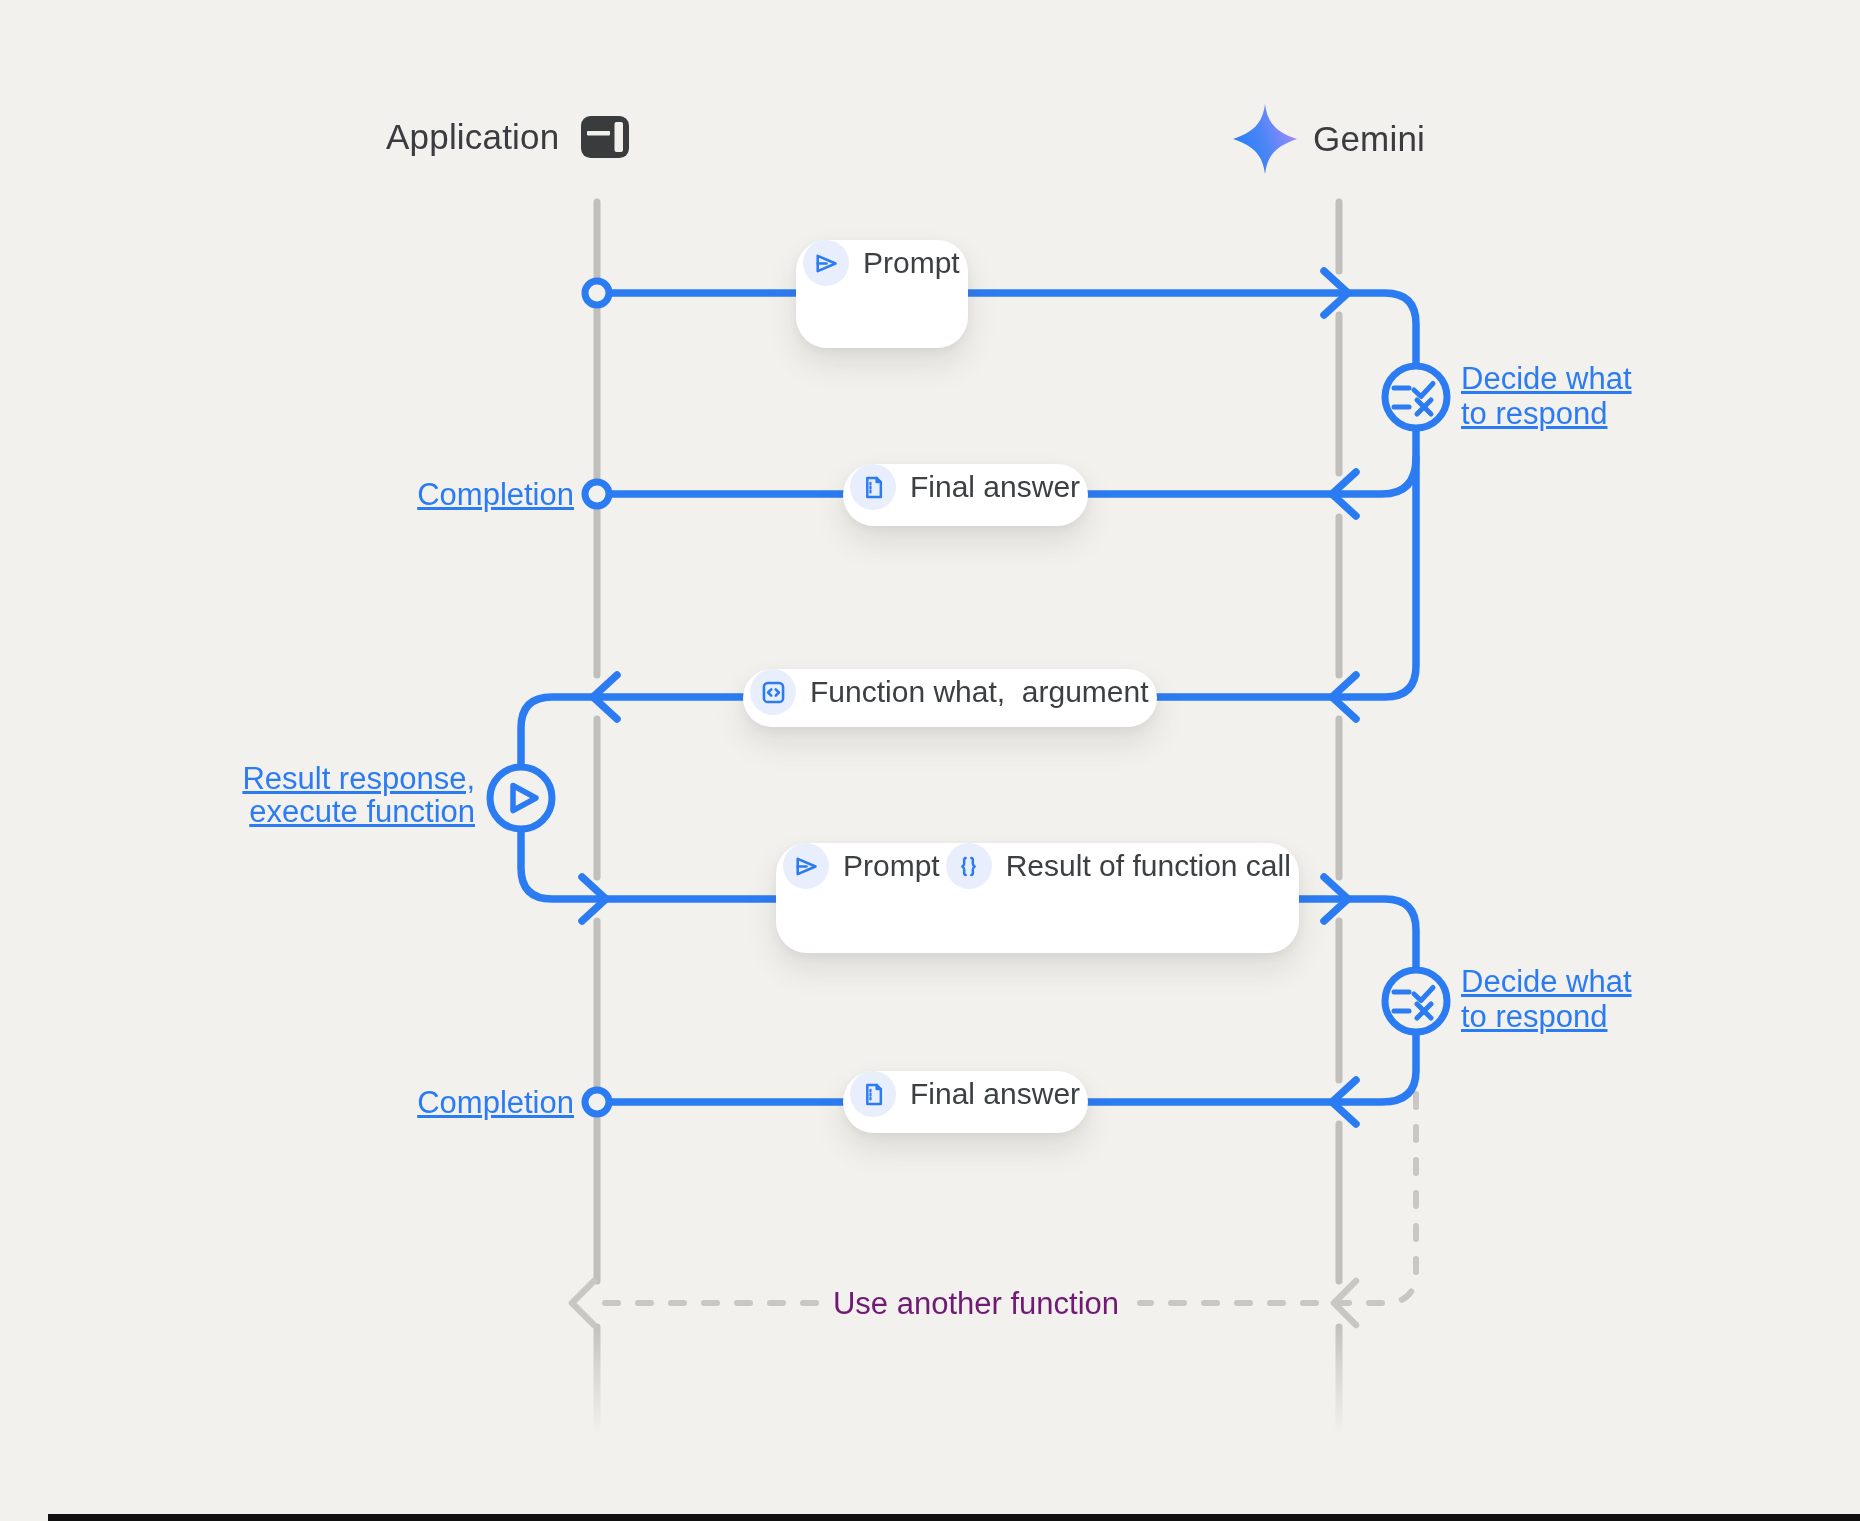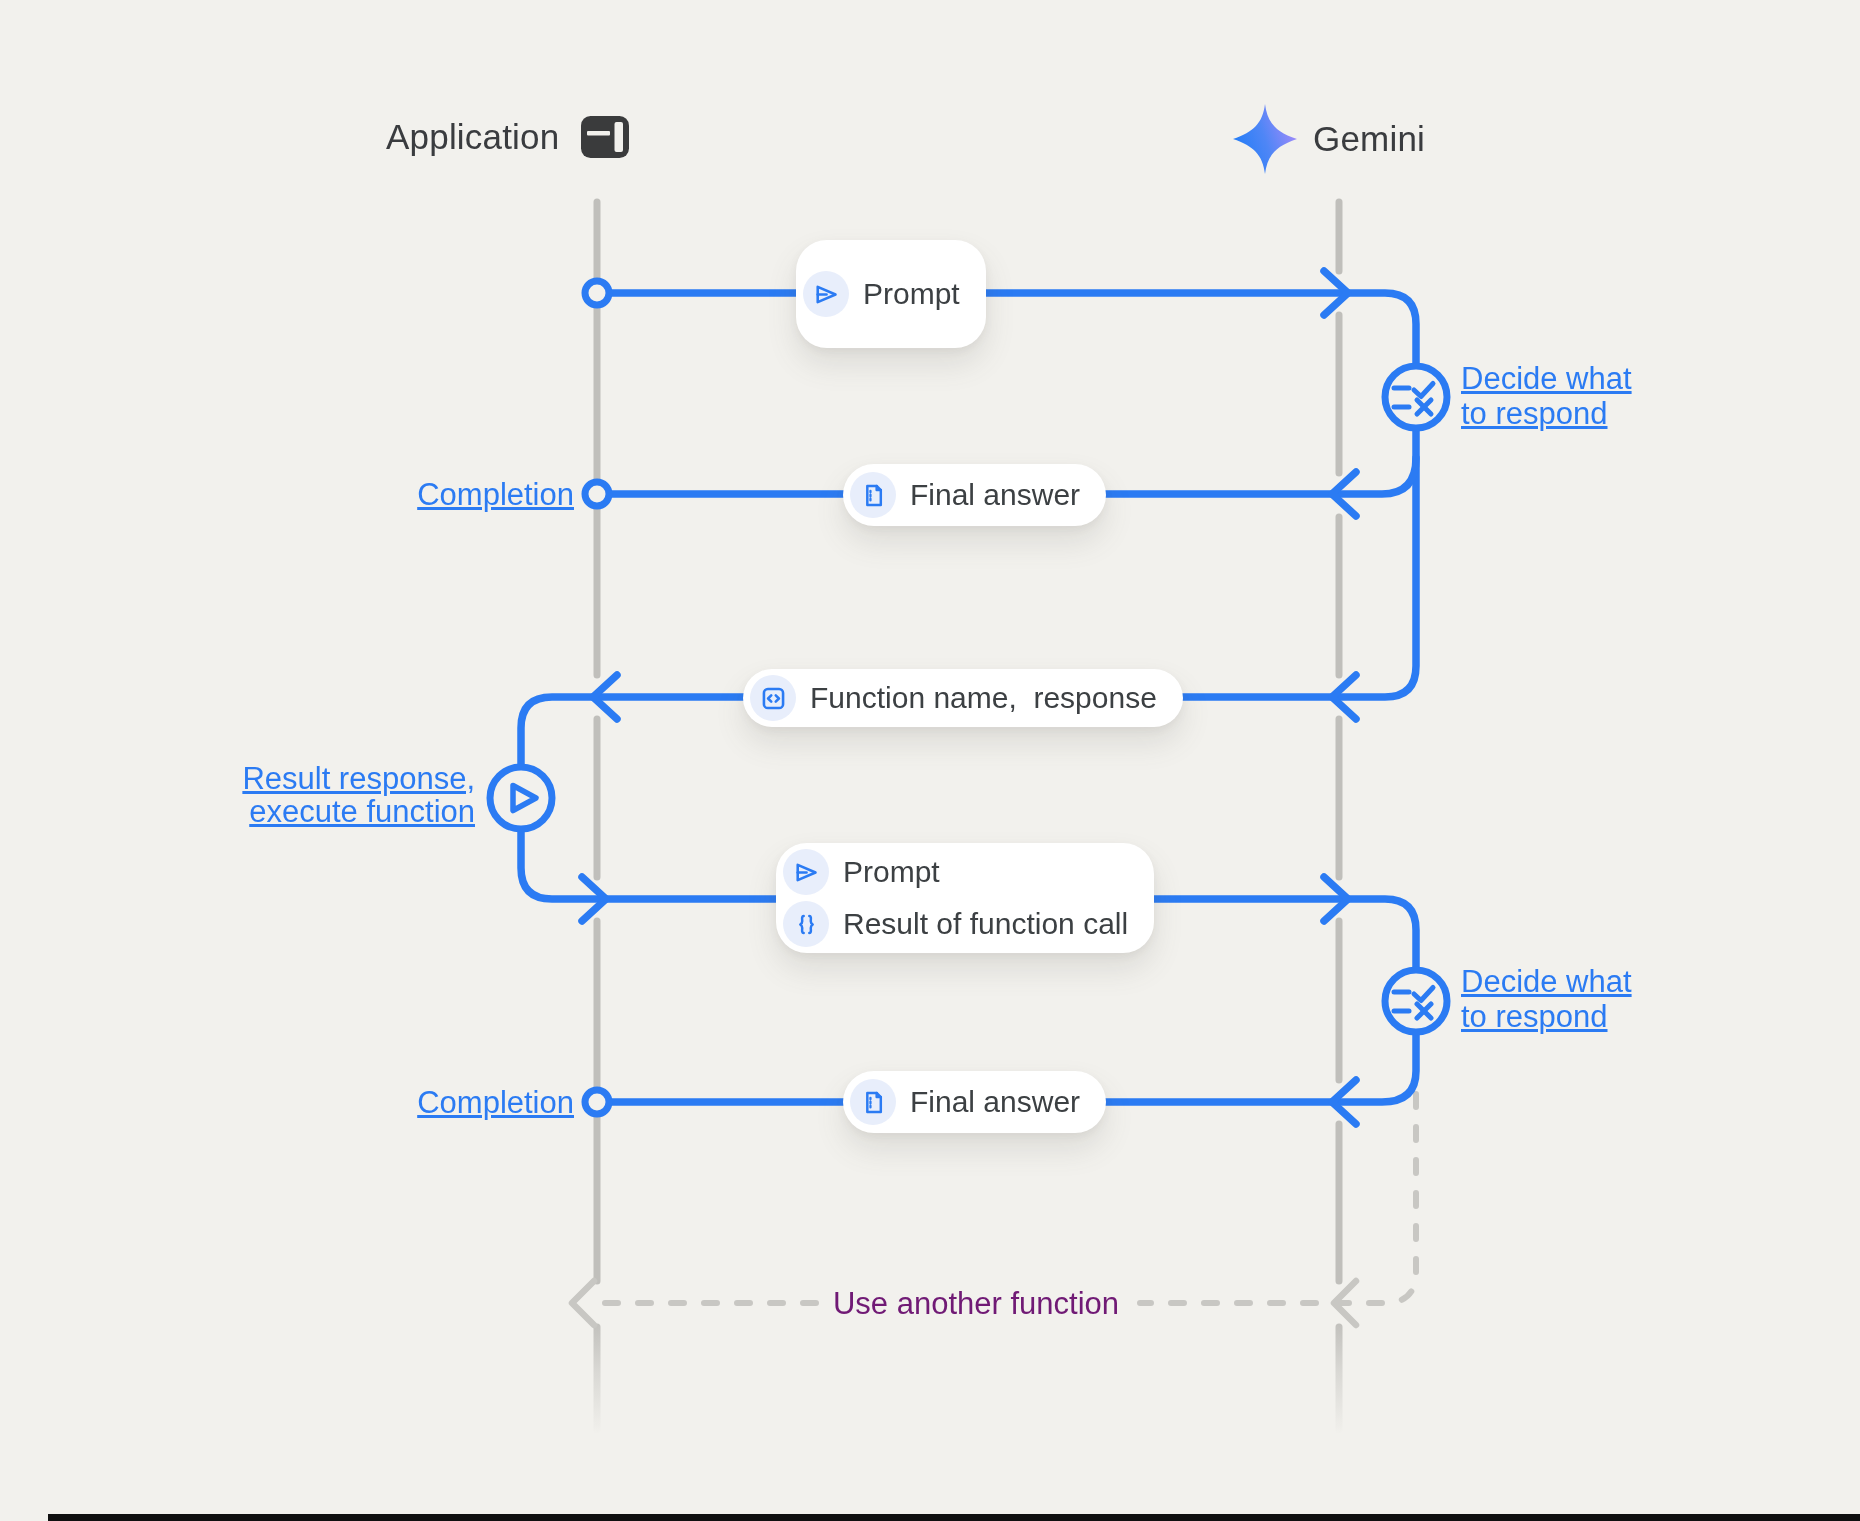--- a/index.html
+++ b/index.html
@@ -11,22 +11,22 @@
   .actor{position:absolute;display:flex;align-items:center;z-index:3;}
   .actor-label{font-size:35px;font-weight:500;color:#3A3C3F;letter-spacing:.2px;}
   .actor-app{left:338px;top:116px;gap:22px;}
   .actor-gemini{left:1183px;top:102px;gap:14px;}
   .app-icon svg{display:block;}
   .gemini-star svg{display:block;}
 
   
   .msg-box{position:absolute;z-index:2;background:#FFFFFF;border-radius:31px;
            box-shadow:0 16px 30px rgba(95,92,82,.14),0 3px 8px rgba(95,92,82,.07);
-           display:flex;flex-direction:column;justify-content:center;gap:6px;
-           padding:0 26px 0 7px;width:max-content;}
+           display:flex;flex-direction:row;justify-content:center;gap:6px;
+           padding:0 8px 0 7px;width:max-content;}
   .msg-row{display:flex;align-items:center;gap:14px;height:46px;}
   .chip{width:46px;height:46px;border-radius:50%;background:#E8EEFB;color:#2B7BF3;
         display:flex;align-items:center;justify-content:center;flex:0 0 auto;}
   .chip svg{width:27px;height:27px;display:block;}
   .msg-label{font-size:30px;color:#3C4043;white-space:pre;}
 
   #box-prompt-funcdef{left:748px;top:240px;height:108px;}
   #box-final-1{left:795px;top:464px;height:62px;}
   #box-funcname{left:695px;top:669px;height:58px;}
   #box-prompt-result{left:728px;top:843px;height:110px;}
@@ -185,21 +185,21 @@
 
   <div class="msg-box" id="box-funcname">
     <div class="msg-row">
       <span class="chip">
         <svg viewBox="0 0 24 24" fill="none" stroke="currentColor" stroke-width="2.3" stroke-linejoin="round" stroke-linecap="round">
           <rect x="3.5" y="3.5" width="17" height="17" rx="3.5"></rect>
           <path d="M10 9.2 L7.2 12 L10 14.8"></path>
             <path d="M14 9.2 L16.8 12 L14 14.8"></path>
         </svg>
       </span>
-      <span class="msg-label">Function name,  response</span>
+      <span class="msg-label">Function what,  argument</span>
     </div>
   </div>
 
   <div class="msg-box" id="box-prompt-result">
     <div class="msg-row">
       <span class="chip">
         <svg viewBox="0 0 24 24" fill="none" stroke="currentColor" stroke-width="2.3" stroke-linejoin="round" stroke-linecap="round">
           <path d="M4.2 5.2 L20 12 L4.2 18.8 Z"></path>
             <path d="M4.2 12 H12"></path>
         </svg>

